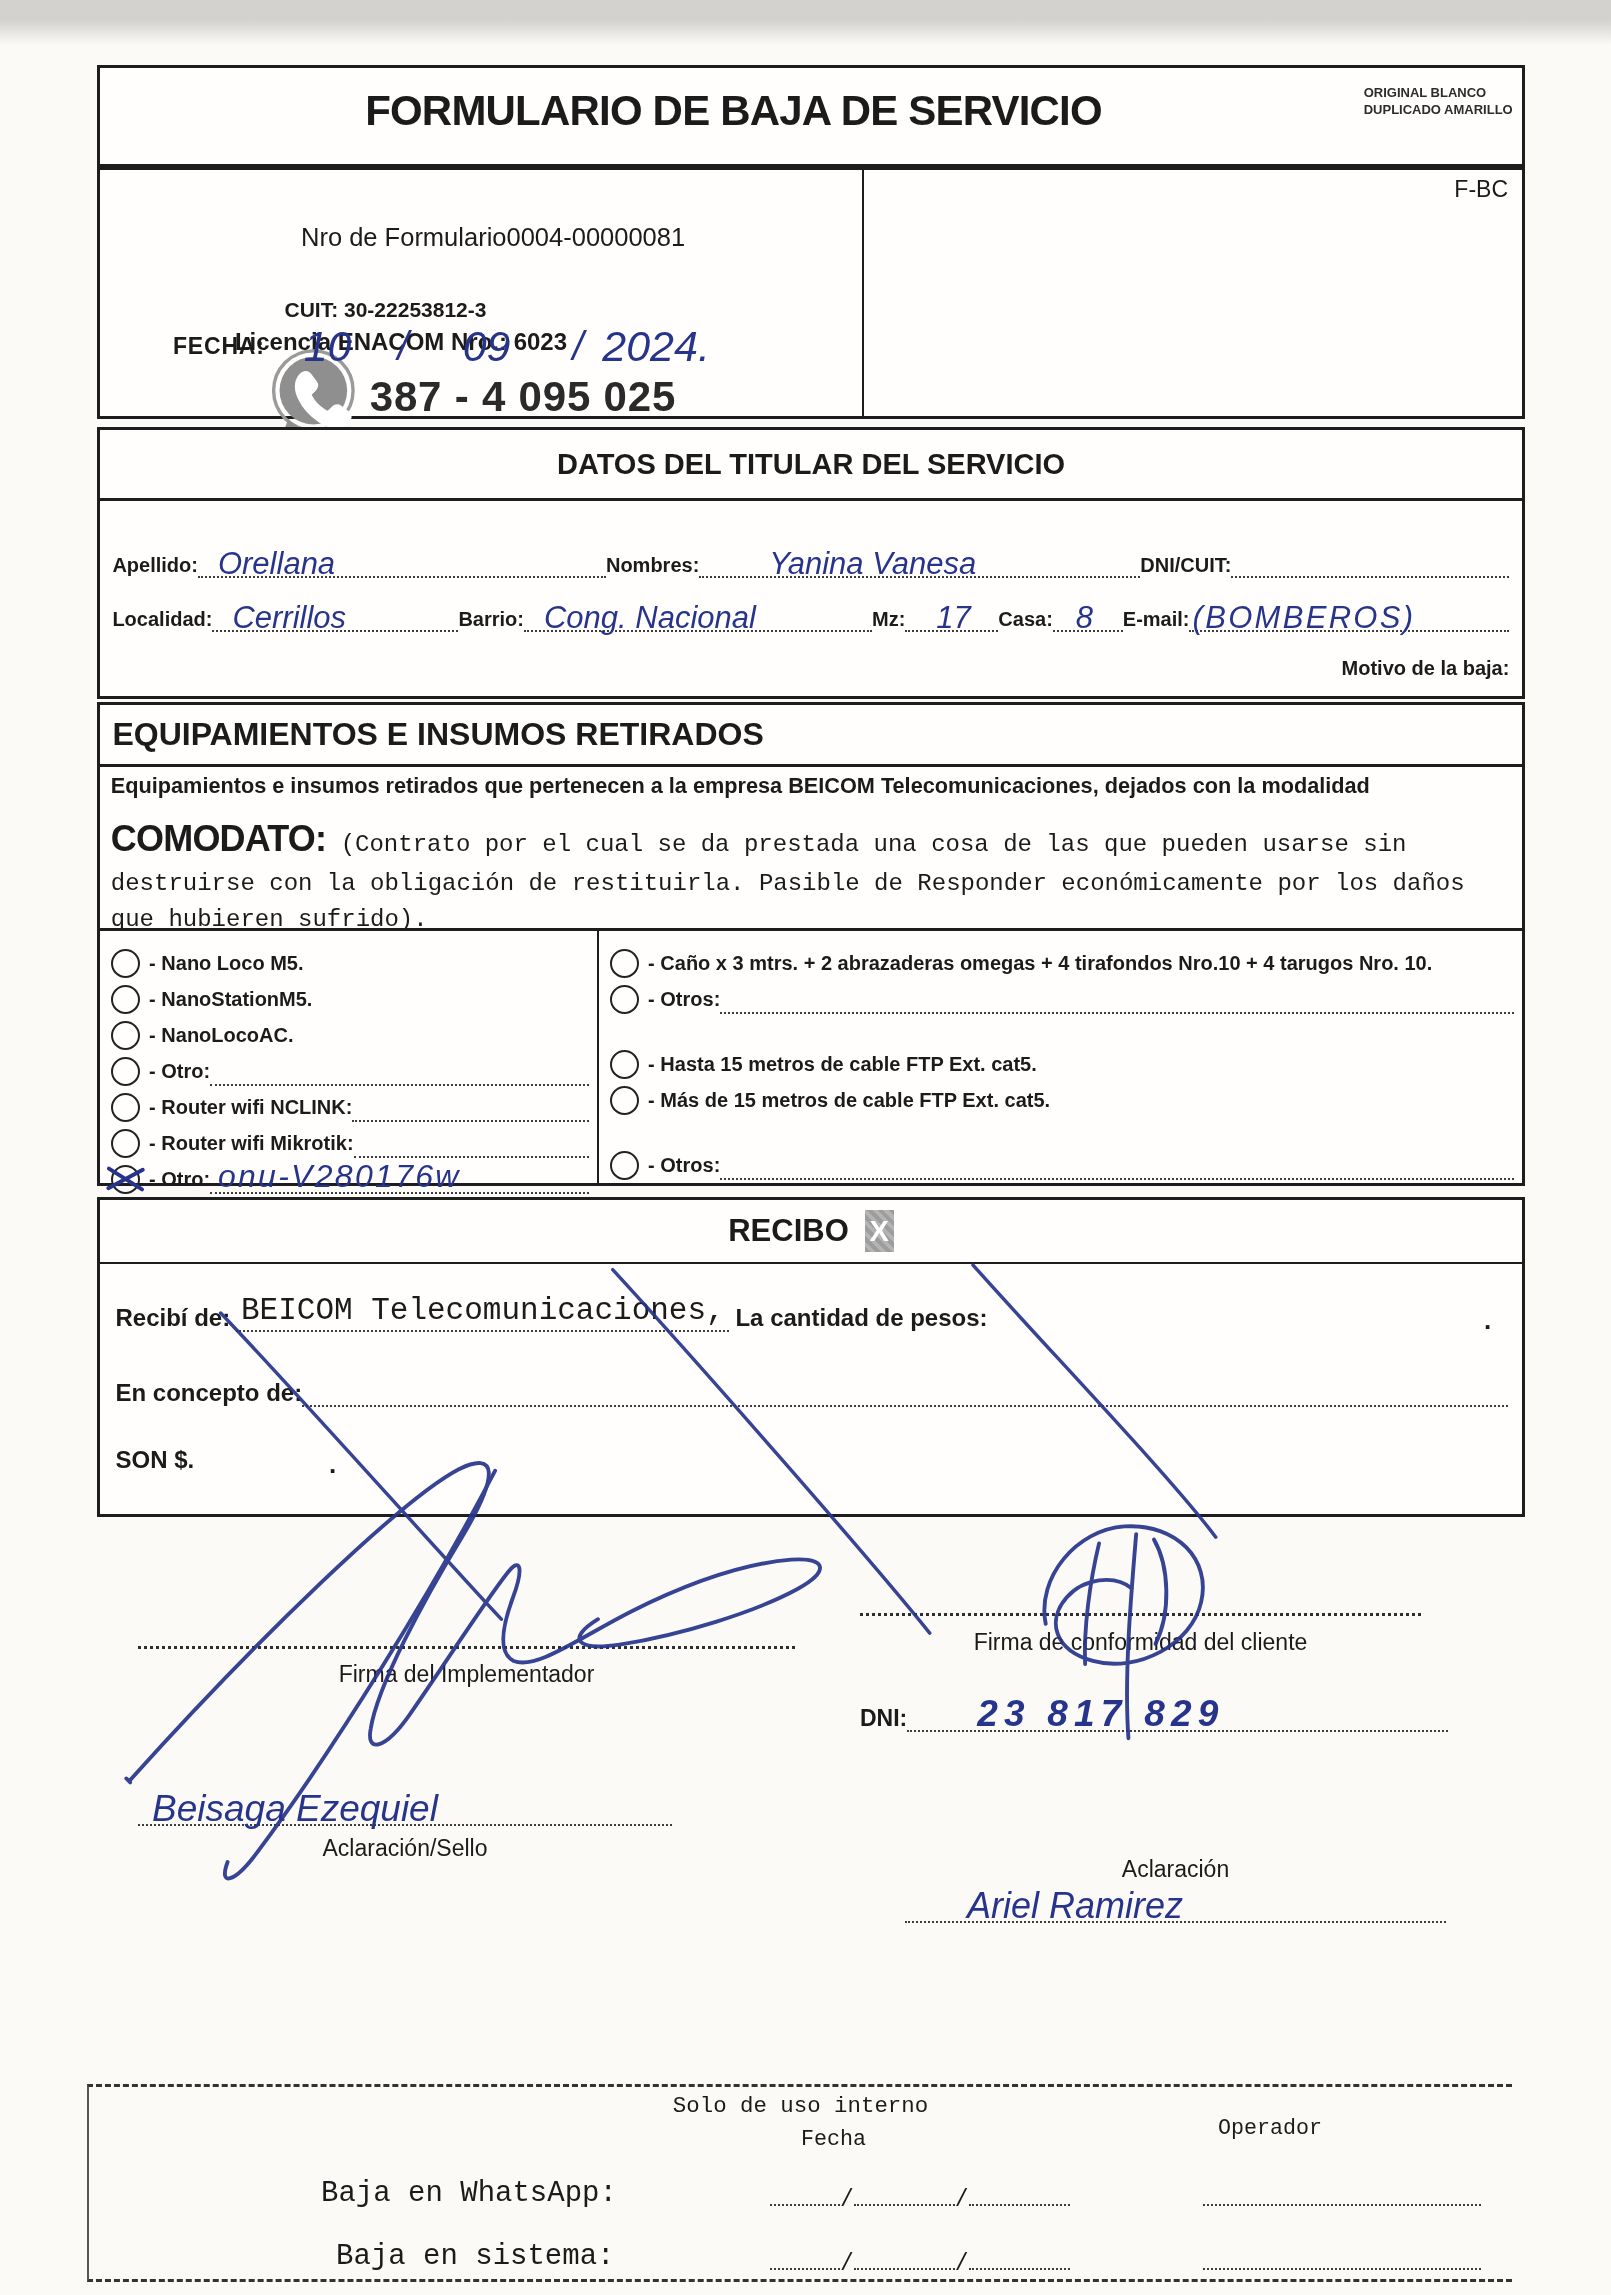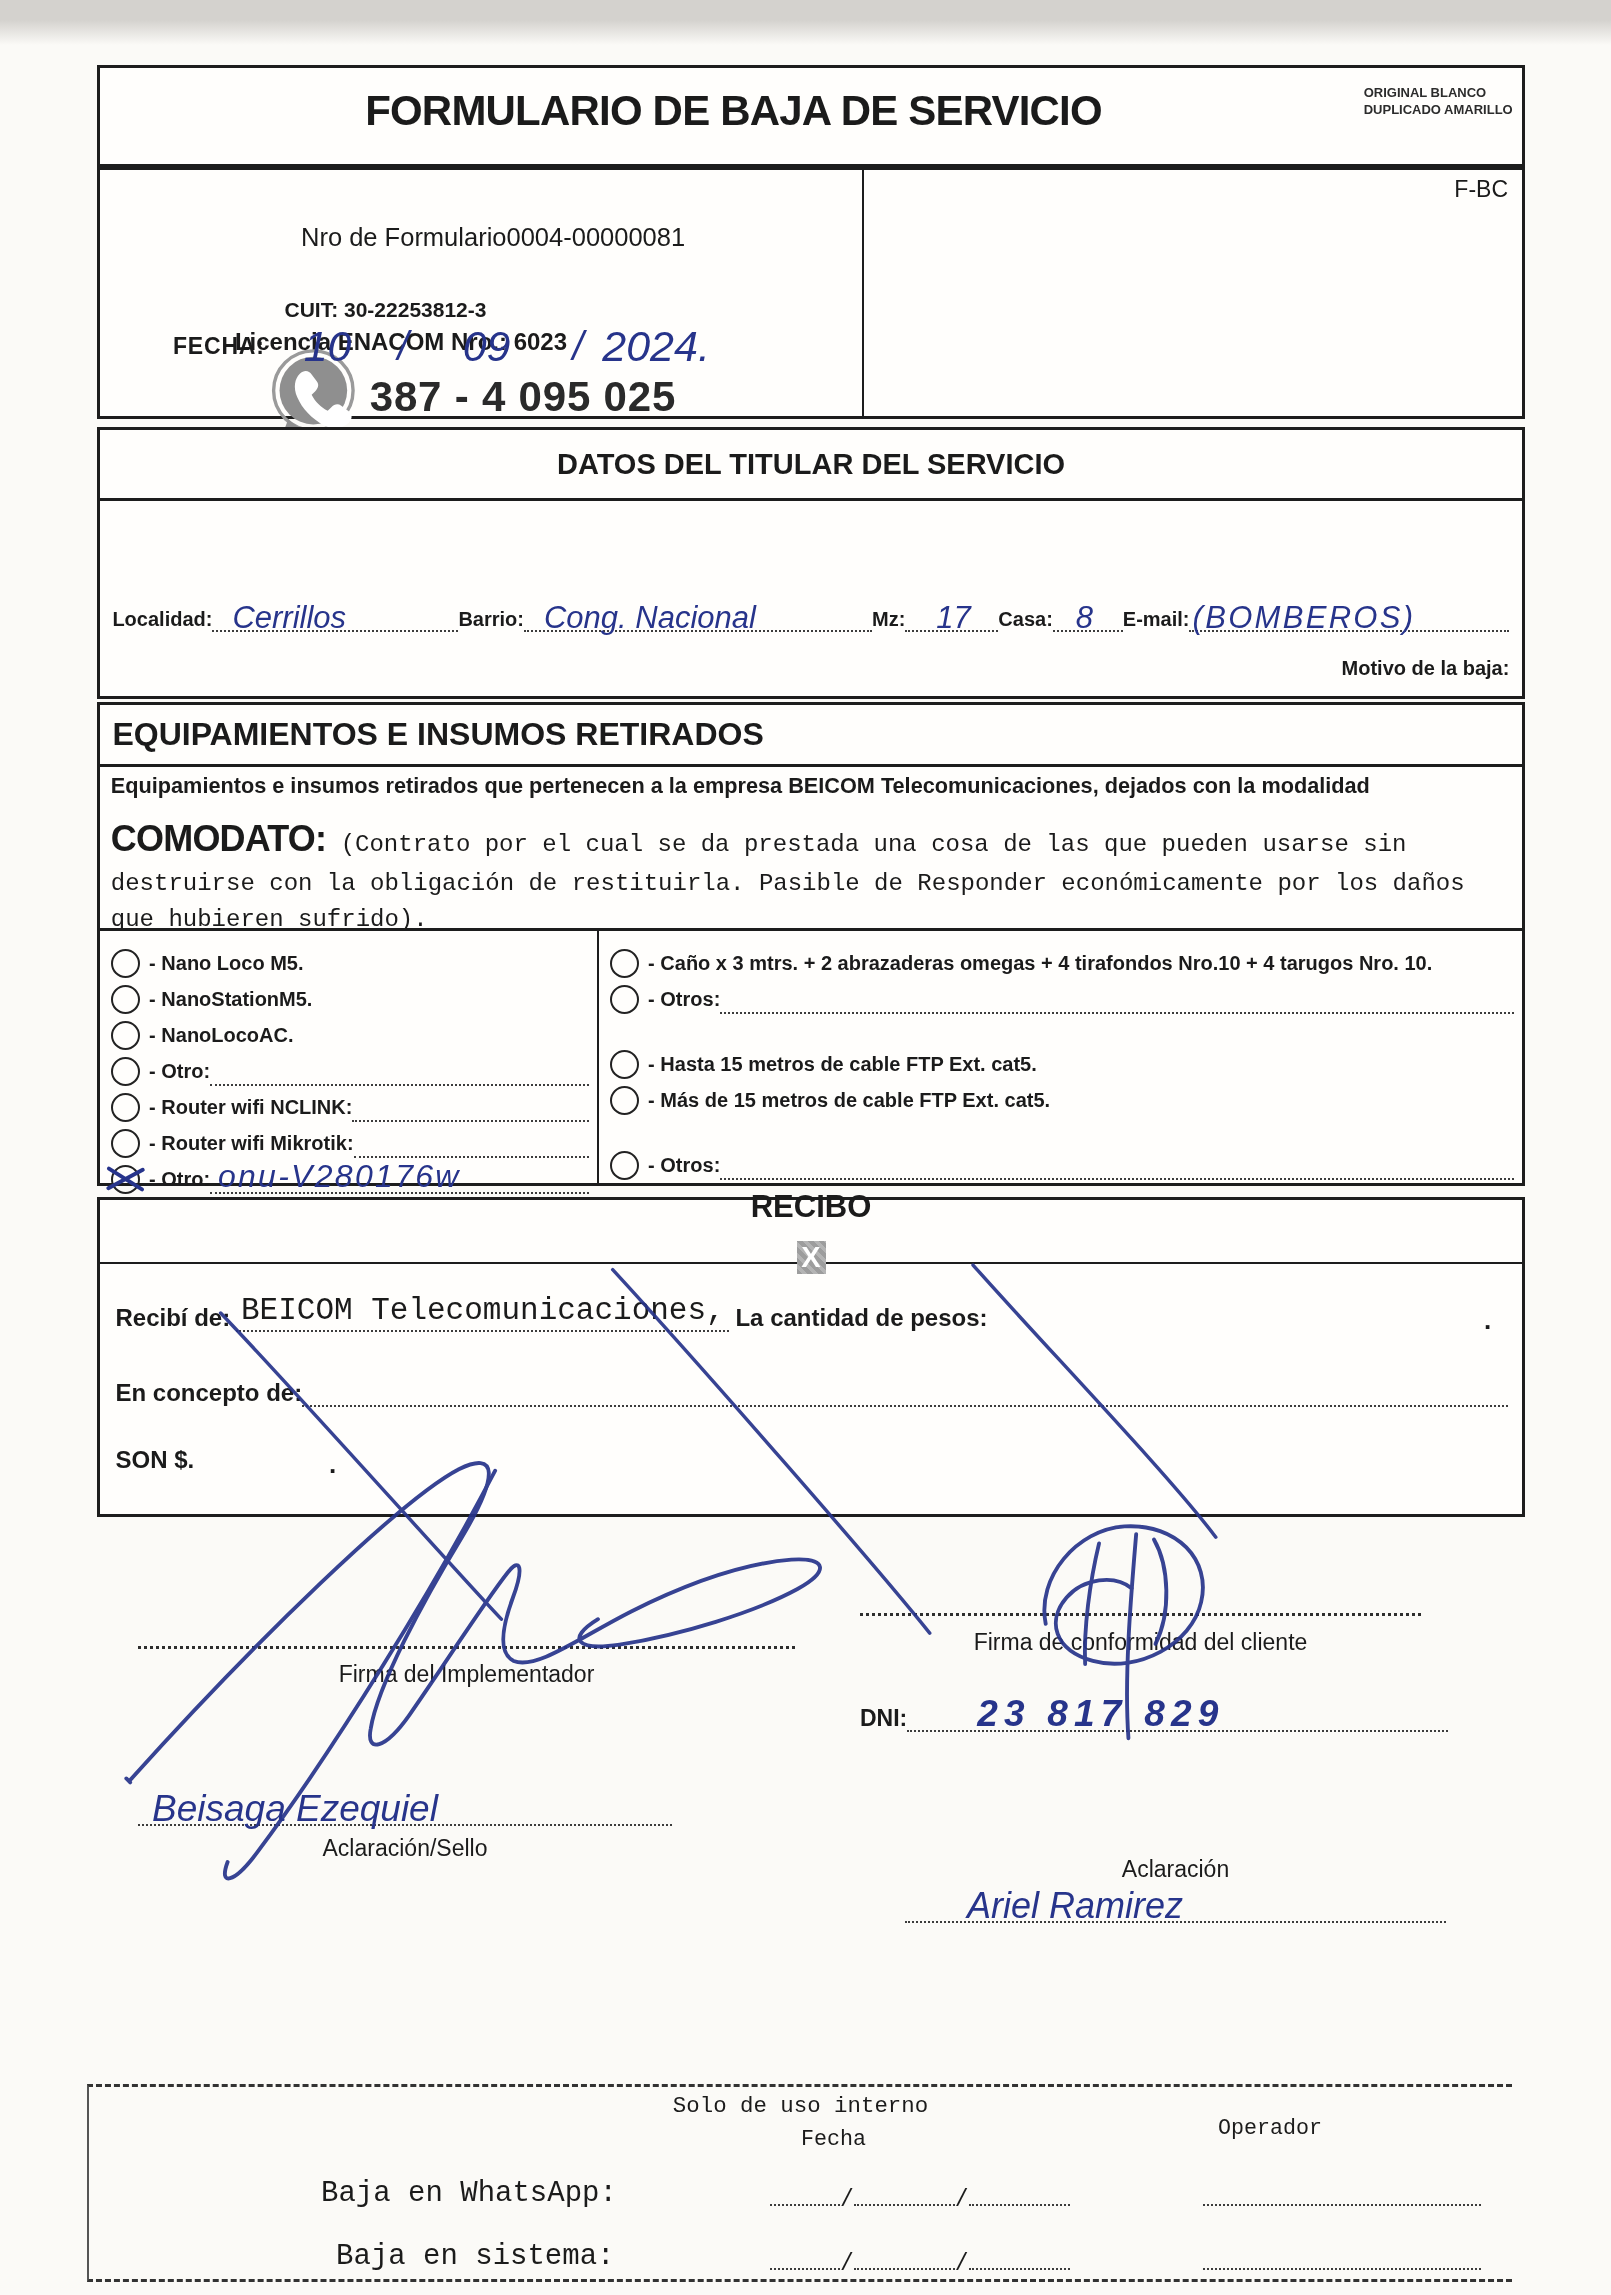--- a/index.html
+++ b/index.html
@@ -51,21 +51,21 @@
           flex:0 0 auto;margin-right:9.3px;box-sizing:border-box;}
   .circle.checked::before,.circle.checked::after{content:"";position:absolute;left:-9.3px;top:10px;width:43px;height:3.9px;
           background:#27348b;border-radius:2.3px;}
   .circle.checked::before{transform:rotate(32deg);}
   .circle.checked::after{transform:rotate(-28deg);}
   .elabel{font-size:20px;font-weight:600;white-space:nowrap;padding-bottom:3.1px;}
   .edots{position:relative;flex:1;border-bottom:2.3px dotted #3c3c3c;height:23px;}
   .espace{flex:0 0 29px;}
   
   .recibo-head{position:absolute;left:0;right:0;top:0;height:62px;border-bottom:2.3px solid #1d1d1d;
-               display:flex;align-items:center;justify-content:center;gap:16px;font-size:31px;font-weight:700;flex-direction:column;}
+               display:flex;align-items:center;justify-content:center;gap:16px;font-size:31px;font-weight:700;}
   .xbox{display:inline-flex;align-items:center;justify-content:center;width:29px;height:42px;
         background:repeating-linear-gradient(45deg,#9d9d9d 0 3.9px,#b4b4b4 3.9px 7.7px);
         color:#fff;font-size:29px;font-weight:700;}
   .rline{position:absolute;display:flex;align-items:flex-end;font-size:24px;font-weight:600;}
   .rvalue{font-size:31px;font-weight:400;border-bottom:2.3px dotted #3c3c3c;padding:0 4.6px 1.5px 4.6px;margin:0 6.2px;}
   
   .sig-dotted{position:absolute;border-bottom:3.1px dotted #2e2e2e;}
   .sig-label{position:absolute;font-size:23px;text-align:center;}
   .dni-row{position:absolute;display:flex;align-items:flex-end;font-size:23px;font-weight:600;}
   
@@ -116,20 +116,34 @@
       <span class="hw" style="font-size:40px;margin-left:46px;">/</span>
       <span class="hw" style="font-size:43px;margin-left:54px;">09</span>
       <span class="hw" style="font-size:40px;margin-left:62px;">/</span>
       <span class="hw" style="font-size:43px;margin-left:18.6px;">2024.</span>
     </div>
   </div>
 
   <div class="box" style="left:97px;top:427px;width:1428px;height:272px;border-width:3.9px;">
     <div class="sec-title">DATOS DEL TITULAR DEL SERVICIO</div>
 
+    <div class="frow" style="left:12.4px;top:122px;width:1397px;">
+      <span class="flabel">Apellido:</span>
+      <span class="fline" style="width:408px;">
+        <span class="fval hw">Orellana</span>
+      </span>
+      <span class="flabel">Nombres:</span>
+      <span class="fline" style="width:441px;">
+        <span class="fval hw" style="left:70px;">Yanina Vanesa</span>
+      </span>
+      <span class="flabel">DNI/CUIT:</span>
+      <span class="fline" style="flex:1;">
+        <span class="fval hw"></span>
+      </span>
+    </div>
 
     <div class="frow" style="left:12.4px;top:176px;width:1397px;">
       <span class="flabel">Localidad:</span>
       <span class="fline" style="width:246px;">
         <span class="fval hw">Cerrillos</span>
       </span>
       <span class="flabel">Barrio:</span>
       <span class="fline" style="width:348px;">
         <span class="fval hw">Cong. Nacional</span>
       </span>

